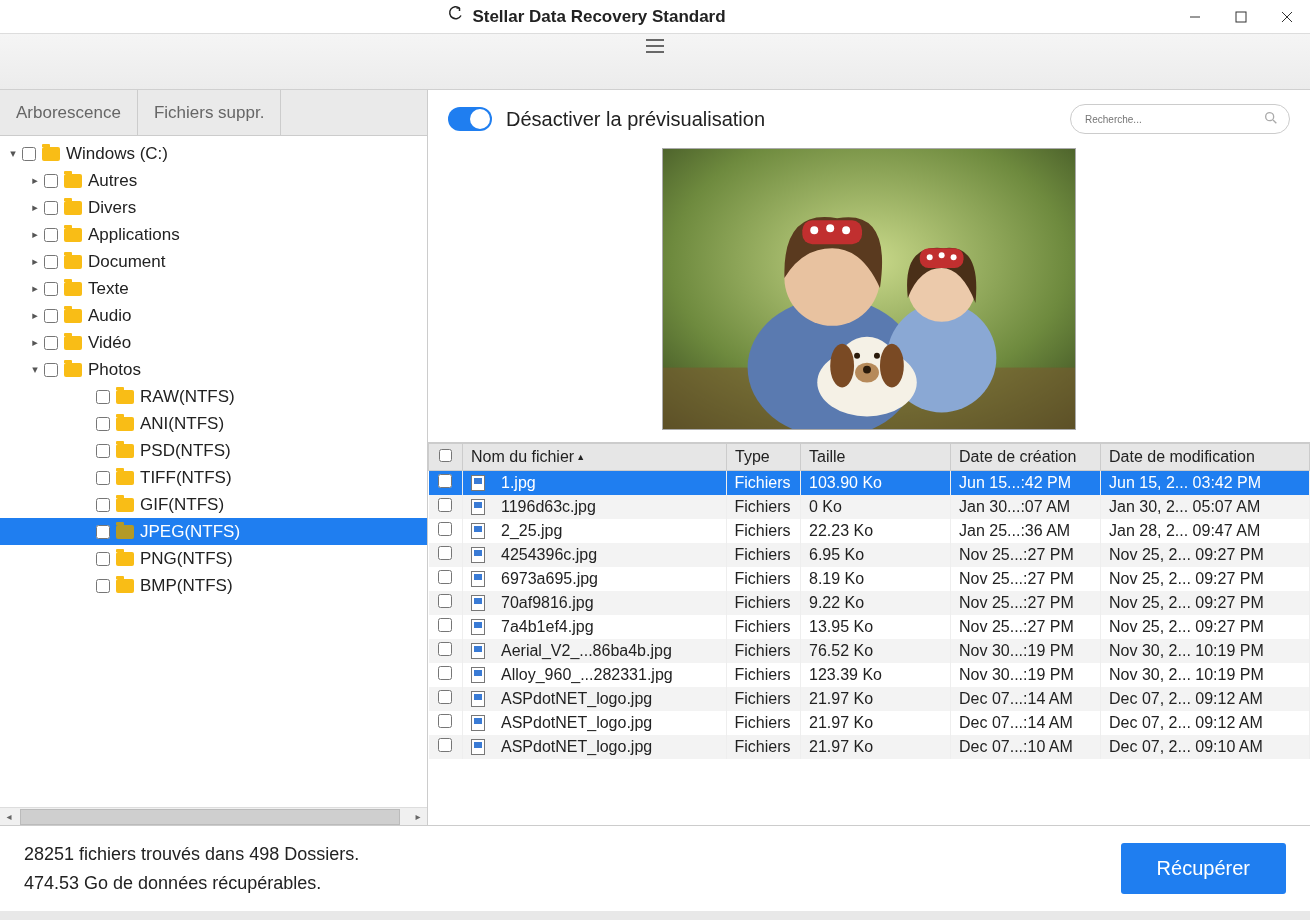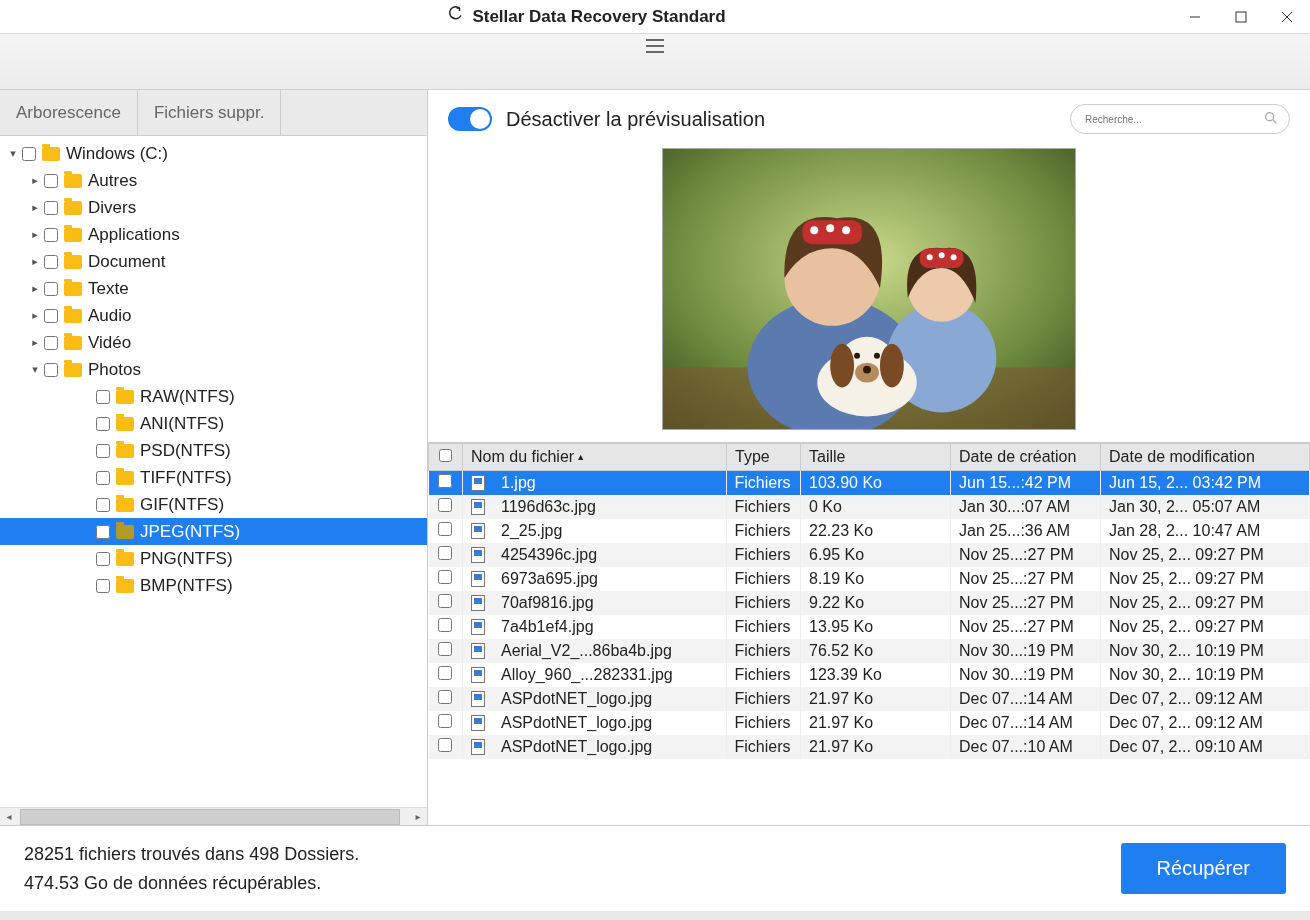--- a/index.html
+++ b/index.html
@@ -374,21 +374,21 @@
               </tr>
               <tr>
                 <td class="chk"><input type="checkbox" style=""></td>
                 <td class="fname">
                   <span class="picicon"></span>
                   <span>2_25.jpg</span>
                 </td>
                 <td>Fichiers</td>
                 <td>22.23 Ko</td>
                 <td>Jan 25...:36 AM</td>
-                <td>Jan 28, 2... 10:47 AM</td>
+                <td>Jan 28, 2... 09:47 AM</td>
               </tr>
               <tr>
                 <td class="chk"><input type="checkbox" style=""></td>
                 <td class="fname">
                   <span class="picicon"></span>
                   <span>4254396c.jpg</span>
                 </td>
                 <td>Fichiers</td>
                 <td>6.95 Ko</td>
                 <td>Nov 25...:27 PM</td>

